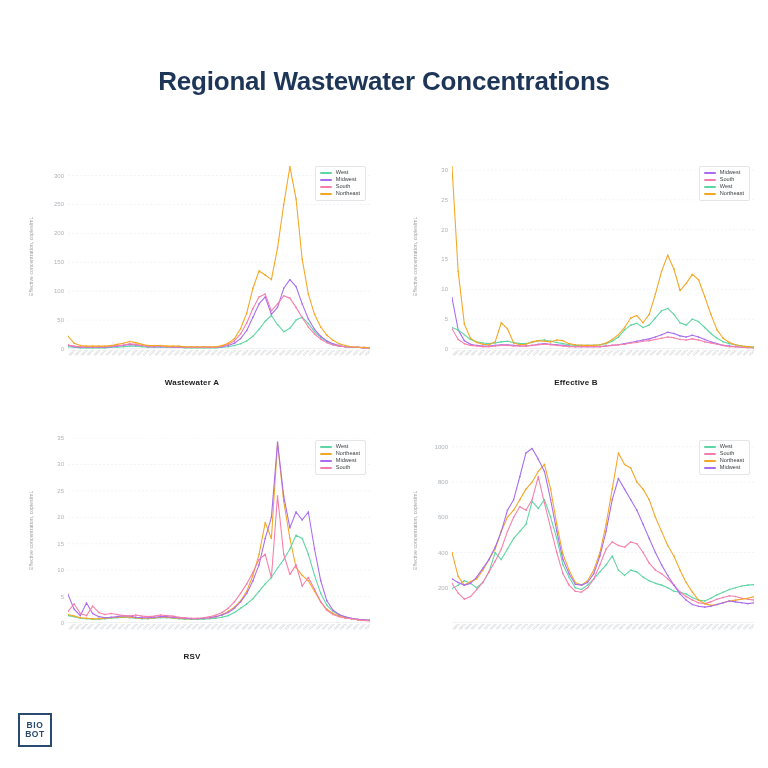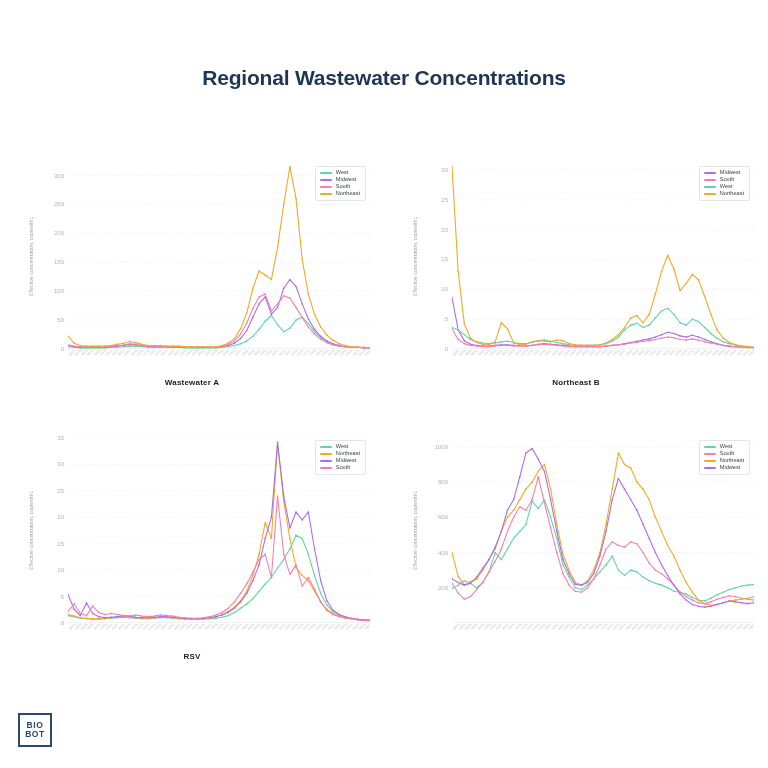--- a/index.html
+++ b/index.html
@@ -14,21 +14,21 @@
     overflow: hidden;
     position: relative;
   }
 
   #page-title {
     position: absolute;
     top: 66px;
     left: 0;
     width: 768px;
     text-align: center;
-    font-size: 21px;
+    font-size: 26px;
     font-weight: bold;
     color: #1d3557;
     letter-spacing: -0.2px;
   }
 
   .chart-grid {
     position: absolute;
     top: 150px;
     left: 0;
     width: 768px;
@@ -770,21 +770,21 @@
           <div class="legend-row">
             <span class="legend-swatch" style="background: rgb(94, 214, 164);"></span>
             <span class="legend-label">West</span>
           </div>
           <div class="legend-row">
             <span class="legend-swatch" style="background: rgb(245, 166, 35);"></span>
             <span class="legend-label">Northeast</span>
           </div>
         </div>
       </div>
-      <div class="panel-caption">Northeast B</div>
+      <div class="panel-caption">Effective B</div>
     </div>
     <div class="panel p2">
       <div class="plot-area">
         <div class="ylabel">Effective concentration, copies/mL</div>
         <div class="yticks">
           <div class="ytick" style="top: 185px;">0</div>
           <div class="ytick" style="top: 158.571px;">5</div>
           <div class="ytick" style="top: 132.143px;">10</div>
           <div class="ytick" style="top: 105.714px;">15</div>
           <div class="ytick" style="top: 79.2857px;">20</div>

